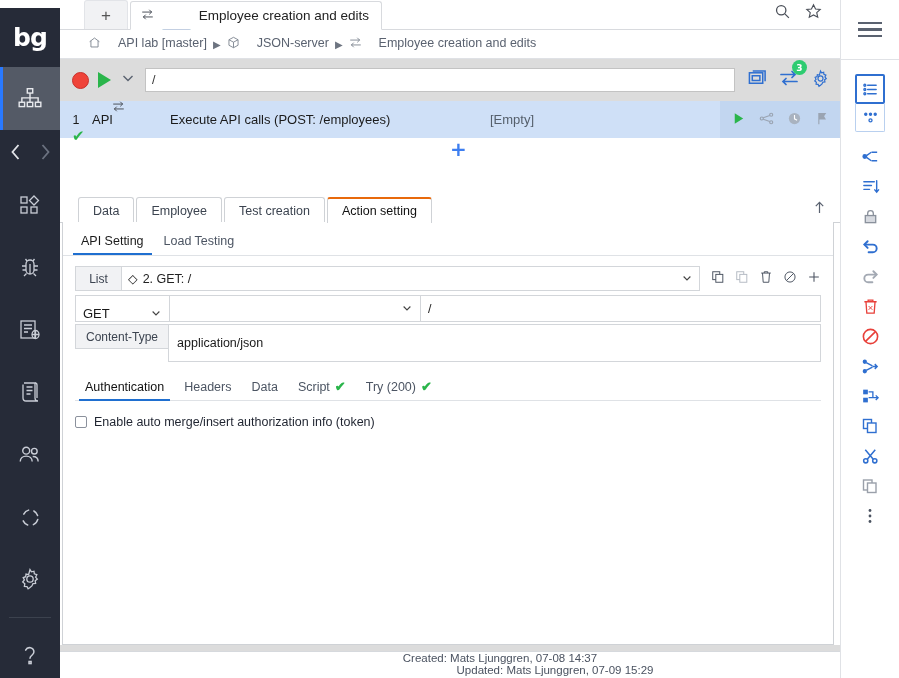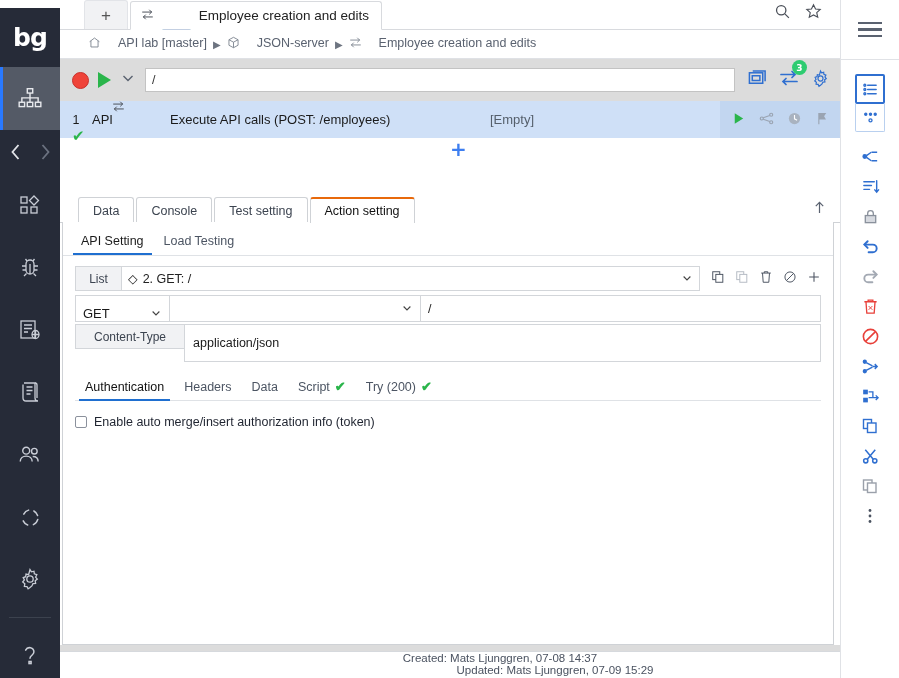--- a/index.html
+++ b/index.html
@@ -208,21 +208,21 @@
   }
   #path-input {
     width: 400px; height: 27px; border: 1px solid #d3d6da; border-left: none;
     background: #fff; font-size: 12.5px; color: #222; padding: 0 7px;
     display: flex; align-items: center;
   }
 
   #ctype-row { display: flex; margin: 2px 12px 0; }
   #ctype-label {
     background: #f1f2f4; border: 1px solid #d3d6da; border-right: none;
-    font-size: 12px; color: #3c4450; padding: 0 18px; height: 25px;
+    font-size: 12px; color: #3c4450; padding: 0 10px; height: 25px;
     display: flex; align-items: center;
   }
   #ctype-value {
     flex: 1; height: 38px; border: 1px solid #d3d6da; background: #fff;
     font-size: 12.5px; color: #1a1a1a; padding: 0 8px;
     display: flex; align-items: center;
   }
 
   #auth-tabs {
     display: flex; align-items: center; gap: 0;
@@ -534,22 +534,22 @@
             <path d="M3.5 2v12h1.2V9h7l-2-3.4L12 2z"></path>
           </svg>
       </span>
     </div>
   </div>
   <div id="step-plus">+</div>
 </div>
 
 <div id="panel-tabs">
   <div class="panel-tab">Data</div>
-  <div class="panel-tab">Console</div>
-  <div class="panel-tab">Test setting</div>
+  <div class="panel-tab">Employee</div>
+  <div class="panel-tab">Test creation</div>
   <div class="panel-tab active">Action setting</div>
   <div id="panel-collapse">
     <svg width="13" height="15" viewBox="0 0 14 16" fill="none" stroke="#5a6270" stroke-width="1.3">
       <path d="M7 14V3M3 6.5L7 2.5l4 4"></path>
     </svg>
   </div>
 </div>
 
 <div id="panel-body">
 

